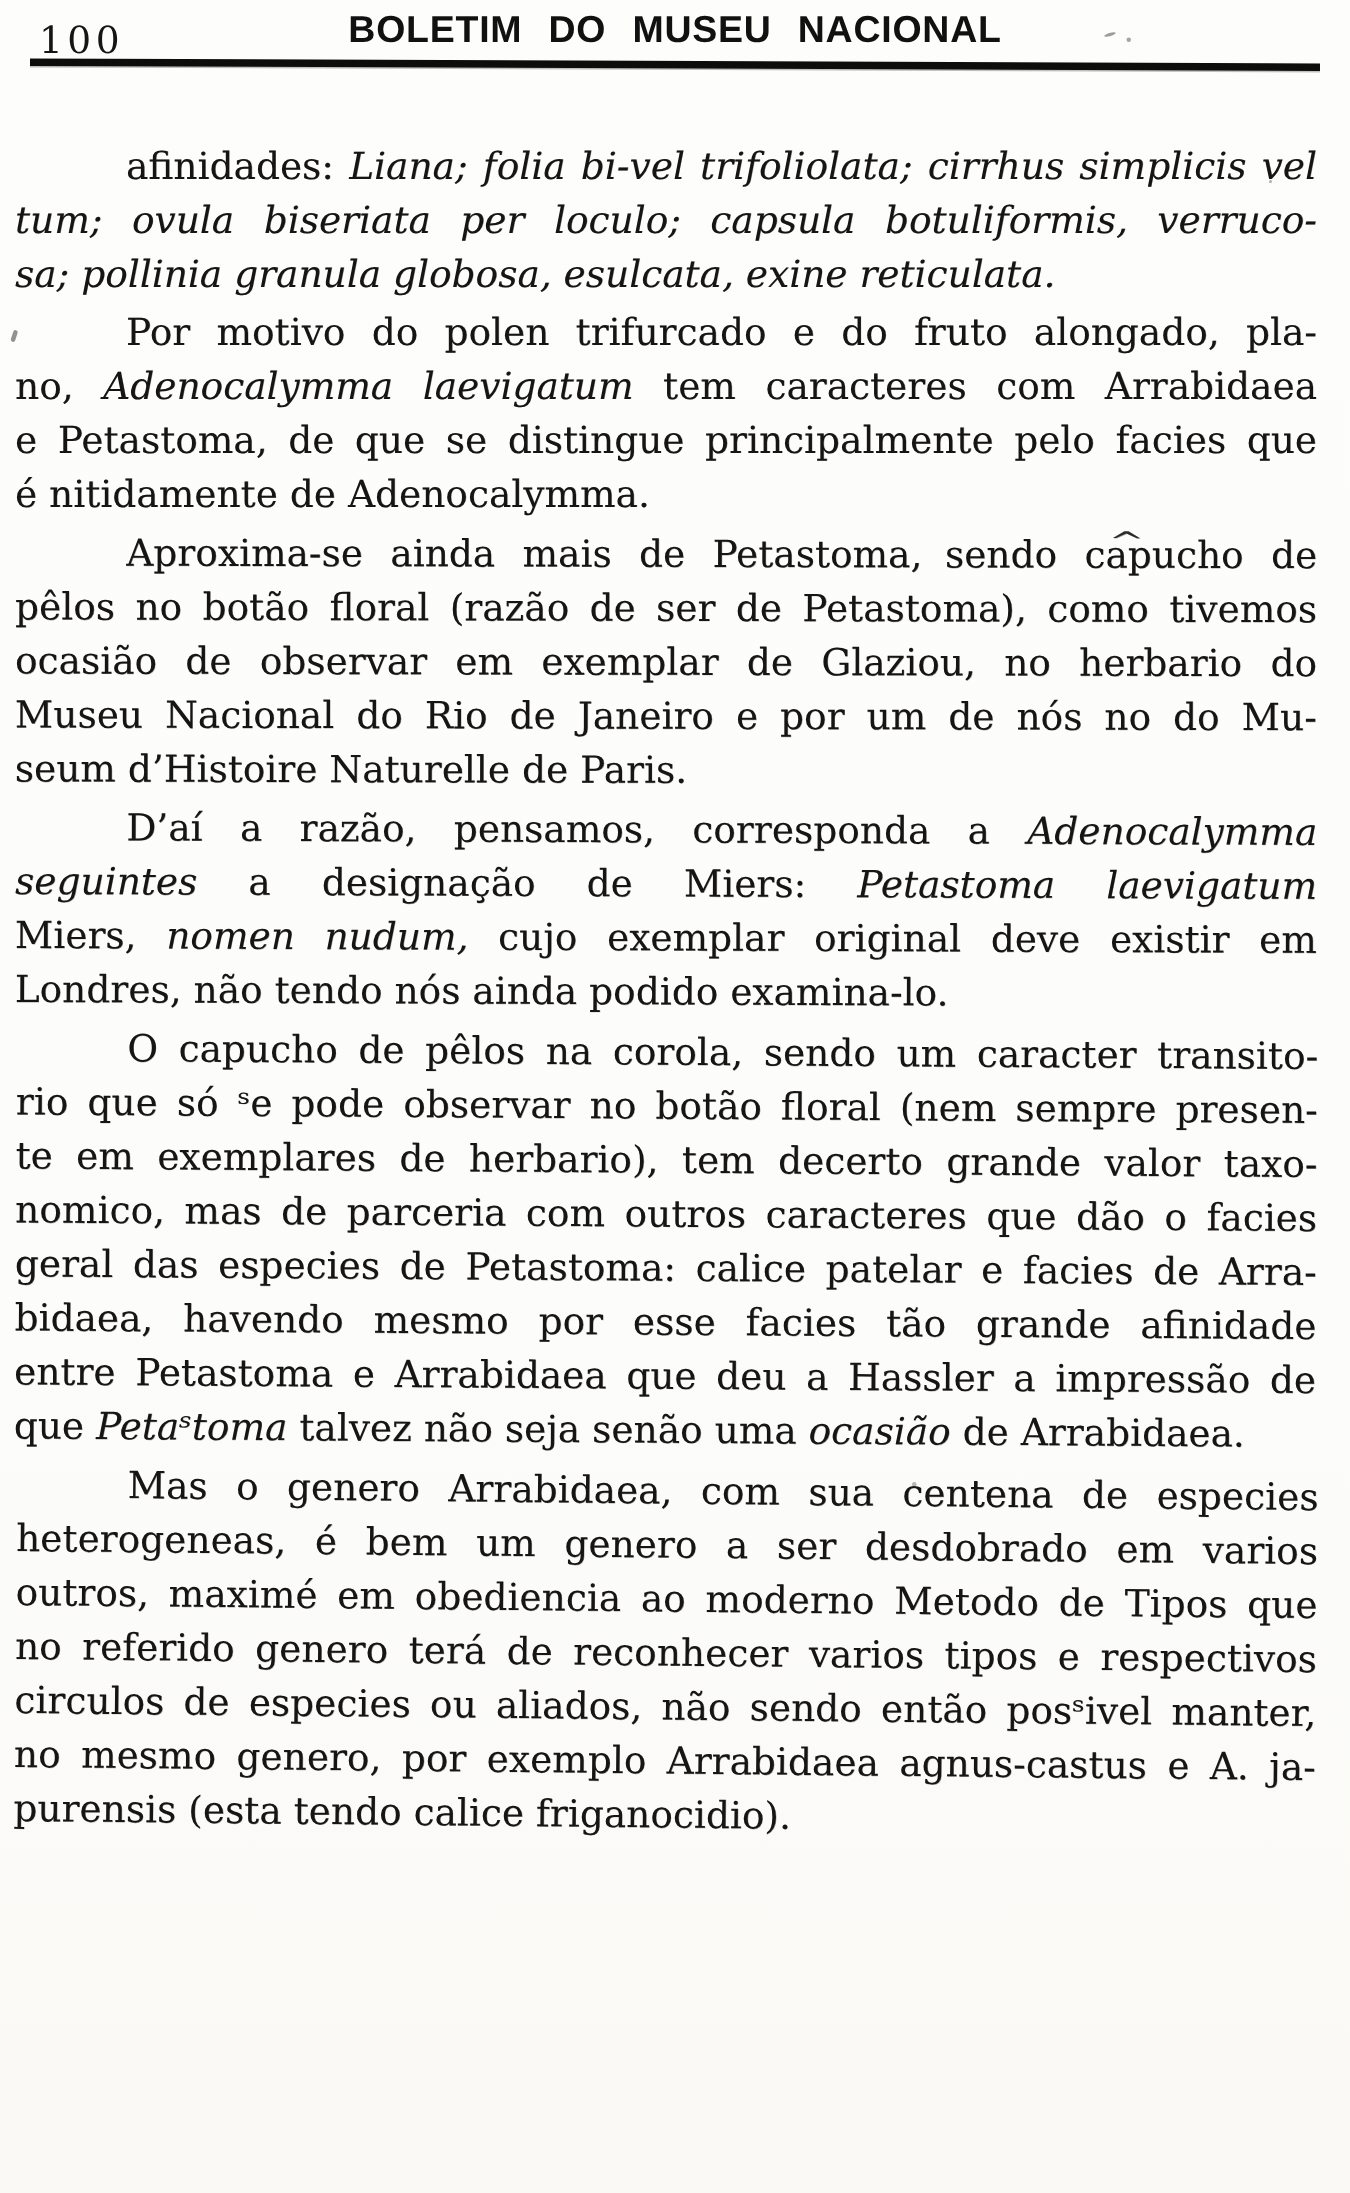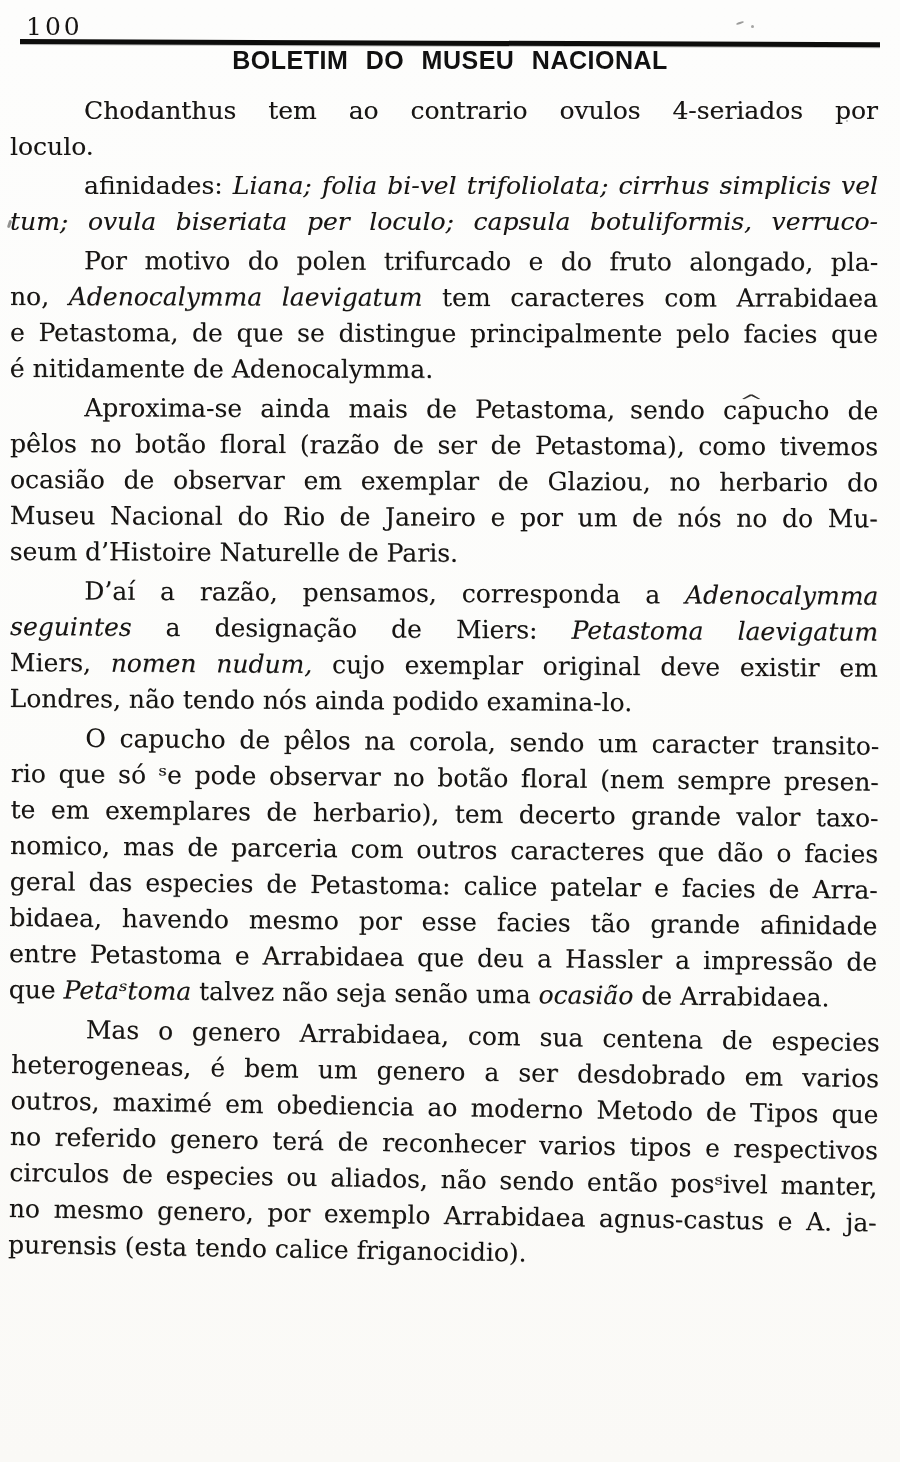--- a/index.html
+++ b/index.html
@@ -21,21 +21,20 @@
     font-size:25px;letter-spacing:3px;
     font-variant:small-caps;
   }
   .journal-title{
     position:absolute;left:0;top:6px;width:100%;
     text-align:center;
     font-family:"Liberation Sans", sans-serif;
     font-weight:bold;font-size:25px;
     letter-spacing:0.5px;word-spacing:10px;
     color:#111;
-    margin-top:40px;
   }
   .header-rule{
     position:absolute;left:20px;top:39px;width:860px;height:5px;
     background:#0d0d0c;
     transform:rotate(0.22deg);
     transform-origin:0 50%;
     box-shadow:0 1px 0 rgba(13,13,12,.25);
   }
   
   .text-block{
@@ -80,26 +79,23 @@
 
 <div class="page">
   <div class="pagenum">100</div>
   <div class="journal-title">BOLETIM DO MUSEU NACIONAL</div>
   <div class="header-rule"></div>
 
   <div class="text-block">
       <div class="para">
       </div>
       <div class="para indent">
-        <div class="line"><span>Chodanthus tem ao contrario ovulos 4-seriados por</span></div>
-        <div class="line final"><span>loculo.</span></div>
-      </div>
-      <div class="para indent">
         <div class="line"><span>afinidades: </span><span class="it">Liana; folia bi-vel trifoliolata; cirrhus simplicis vel</span></div>
         <div class="line"><span class="it">tum; ovula biseriata per loculo; capsula botuliformis, verruco-</span></div>
+        <div class="line final"><span class="it">sa; pollinia granula globosa, esulcata, exine reticulata.</span></div>
       </div>
       <div class="para indent">
         <div class="line"><span>Por motivo do polen trifurcado e do fruto alongado, pla-</span></div>
         <div class="line"><span>no, </span><span class="it">Adenocalymma laevigatum</span><span> tem caracteres com Arrabidaea</span></div>
         <div class="line"><span>e Petastoma, de que se distingue principalmente pelo facies que</span></div>
         <div class="line final"><span>é nitidamente de Adenocalymma.</span></div>
       </div>
       <div class="para indent">
         <div class="line"><span>Aproxima-se ainda mais de Petastoma,</span><span class="mark">^</span><span>sendo capucho de</span></div>
         <div class="line"><span>pêlos no botão floral (razão de ser de Petastoma), como tivemos</span></div>

